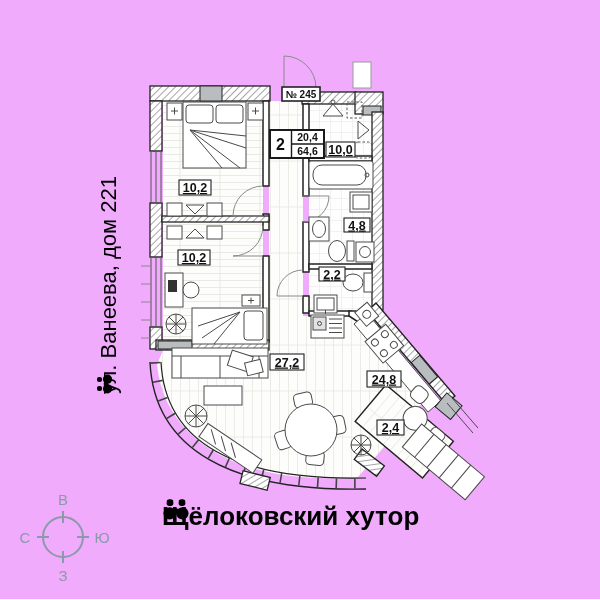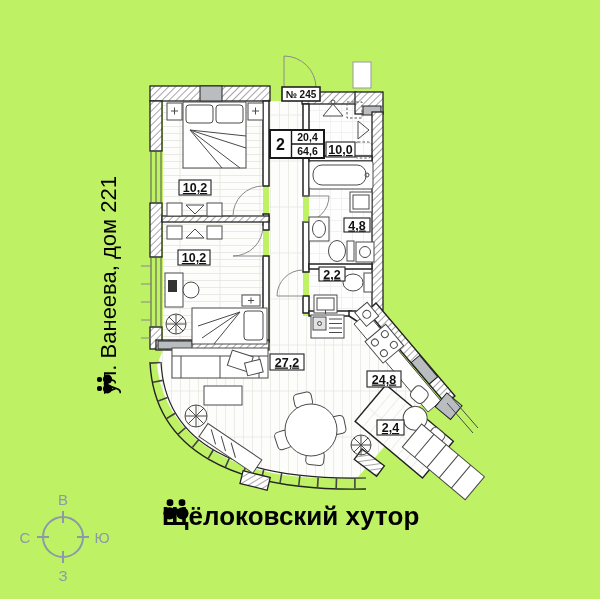--- a/index.html
+++ b/index.html
@@ -1,17 +1,17 @@
 <!DOCTYPE html>
 <html><head>
 <meta charset="utf-8">
 <style>
   html,body{margin:0;padding:0;width:600px;height:600px;background:#fff;overflow:hidden;
     font-family:"Liberation Sans",sans-serif;}
-  #stage{position:relative;width:600px;height:599px;background:#bef264;}
+  #stage{position:relative;width:600px;height:599px;background:#f0abfc;}
   svg{position:absolute;left:0;top:0;}
   svg text{font-family:"Liberation Sans",sans-serif;fill:#111;}
   .room-label{font-size:12.5px;font-weight:bold;text-decoration:underline;text-anchor:middle;}
   .label-box{fill:#fff;stroke:#222;stroke-width:1.1;}
   .unit-label{font-size:10px;font-weight:bold;text-anchor:middle;}
   .info-num{font-size:16px;font-weight:bold;text-anchor:middle;}
   .info-area{font-size:10.5px;font-weight:bold;text-anchor:middle;}
   .compass-label{font-size:15px;fill:#8b99a8;text-anchor:middle;font-weight:500;}
   .wall{fill:url(#hatch);stroke:#222;stroke-width:1.3;}
   .iwall{fill:#fff;stroke:#222;stroke-width:1.5;}

